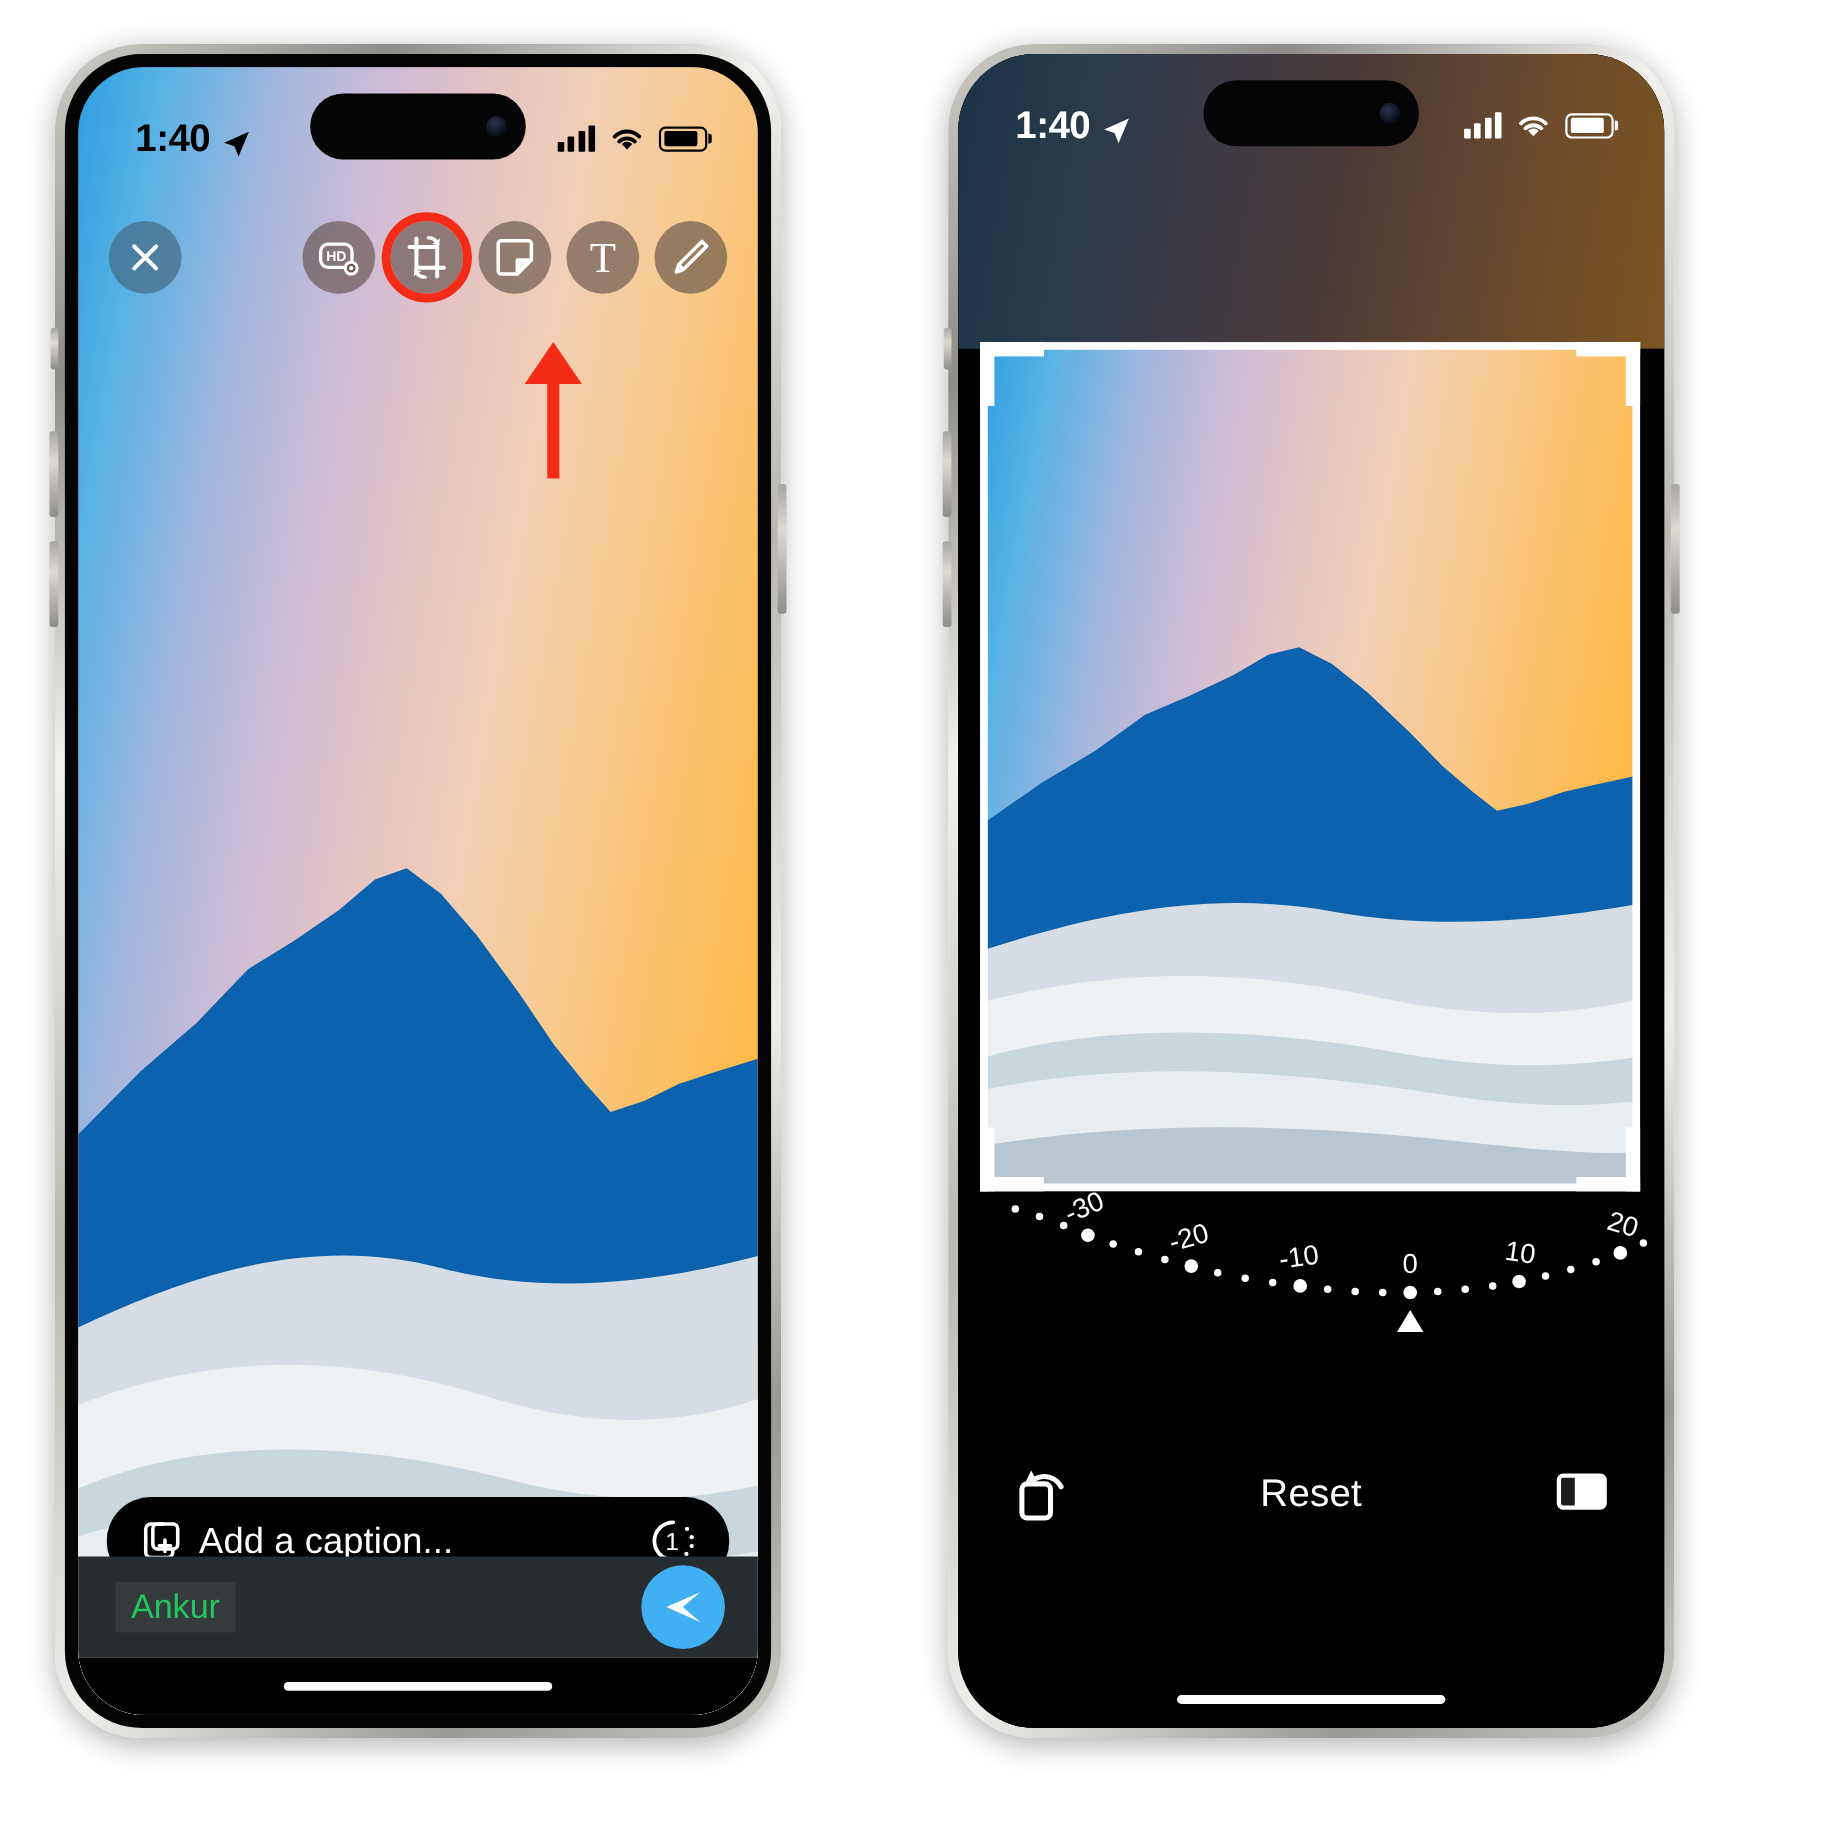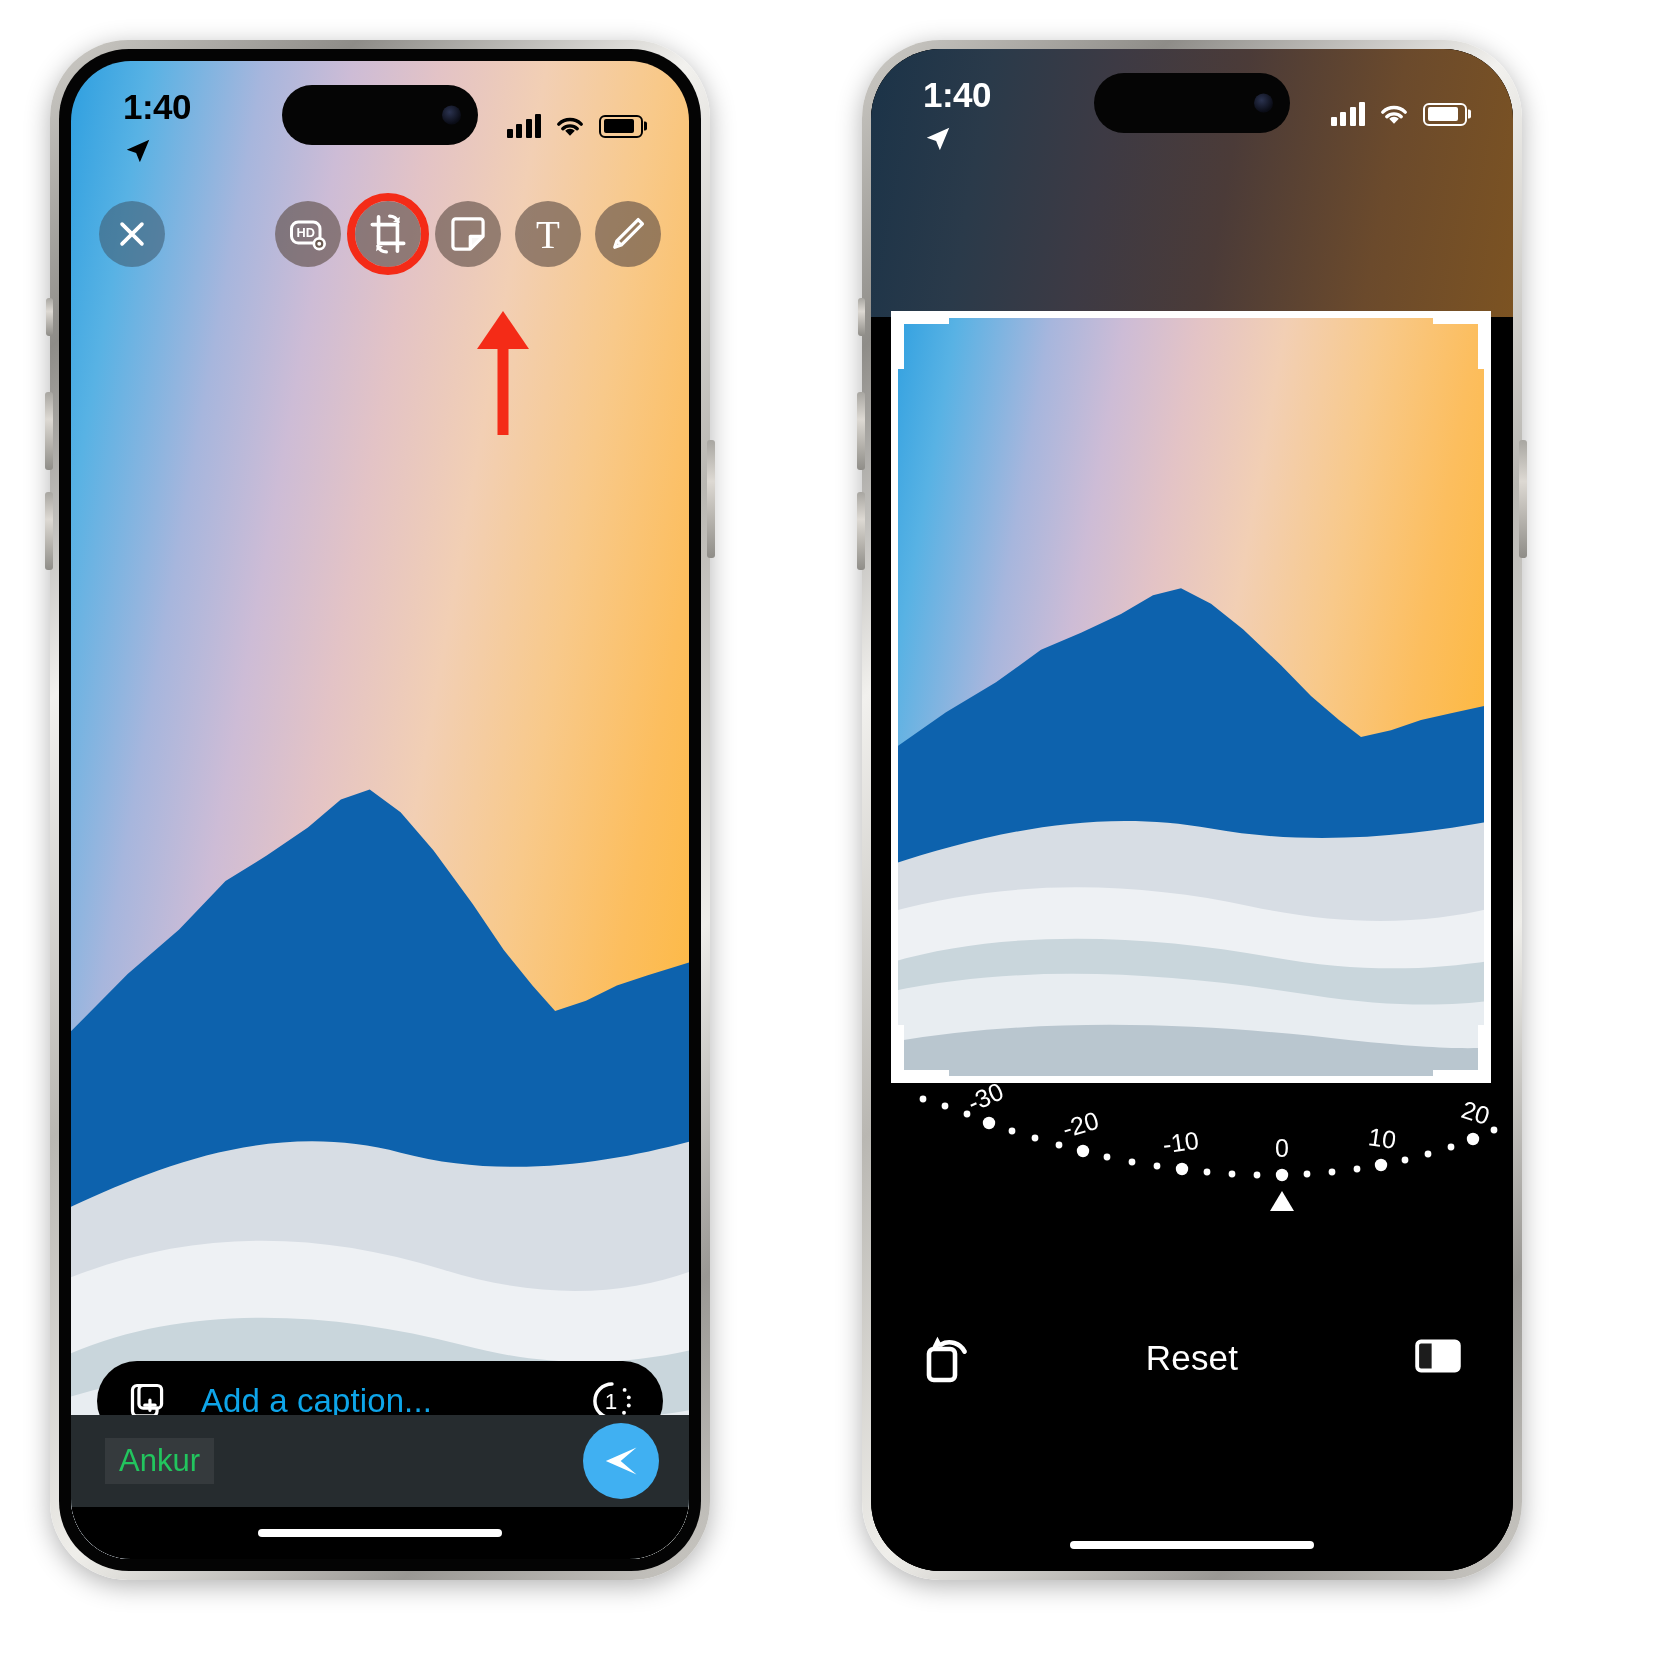--- a/index.html
+++ b/index.html
@@ -76,21 +76,21 @@
   .mount-svg, .dune-svg { position: absolute; left: 0; width: 100%; }
 
   
   .statusbar {
     position: absolute; left: 0; top: 0; width: 100%; height: 108px;
     display: flex; align-items: center; justify-content: space-between;
     padding: 22px 46px 0 52px; z-index: 20;
     color: #000; pointer-events: none;
   }
   .statusbar.white { color: #fff; }
-  .sb-left { display: flex; align-items: flex-start; gap: 9px; flex-direction: column; }
+  .sb-left { display: flex; align-items: flex-end; gap: 9px; }
   .sb-time { font-size: 35px; font-weight: 700; letter-spacing: -.5px; }
   .sb-right { display: flex; align-items: center; gap: 13px; }
 
   .dynamic-island {
     position: absolute; left: 50%; transform: translateX(-50%);
     top: 24px; width: 196px; height: 60px;
     background: #050505; border-radius: 32px; z-index: 25;
   }
   .di-lens {
     position: absolute; right: 17px; top: 50%; transform: translateY(-50%);
@@ -141,21 +141,21 @@
   
   .annot-arrow { position: absolute; z-index: 40; left: 392px; top: 246px; }
 
   
   .caption-bar {
     position: absolute; left: 26px; right: 26px; bottom: 118px;
     height: 80px; background: #000; border-radius: 40px;
     display: flex; align-items: center; padding: 0 30px; z-index: 30;
   }
   .caption-text {
-    color: #0ea5e9; font-size: 33px; margin-left: 32px; flex: 1;
+    color: #ffffff; font-size: 33px; margin-left: 12px; flex: 1;
     letter-spacing: .1px;
   }
   .viewonce {
     width: 42px; height: 42px; position: relative; flex: 0 0 auto;
   }
 
   
   .recipient-bar {
     position: absolute; left: 0; right: 0; bottom: 52px; height: 92px;
     background: #262c2f; display: flex; align-items: center;

